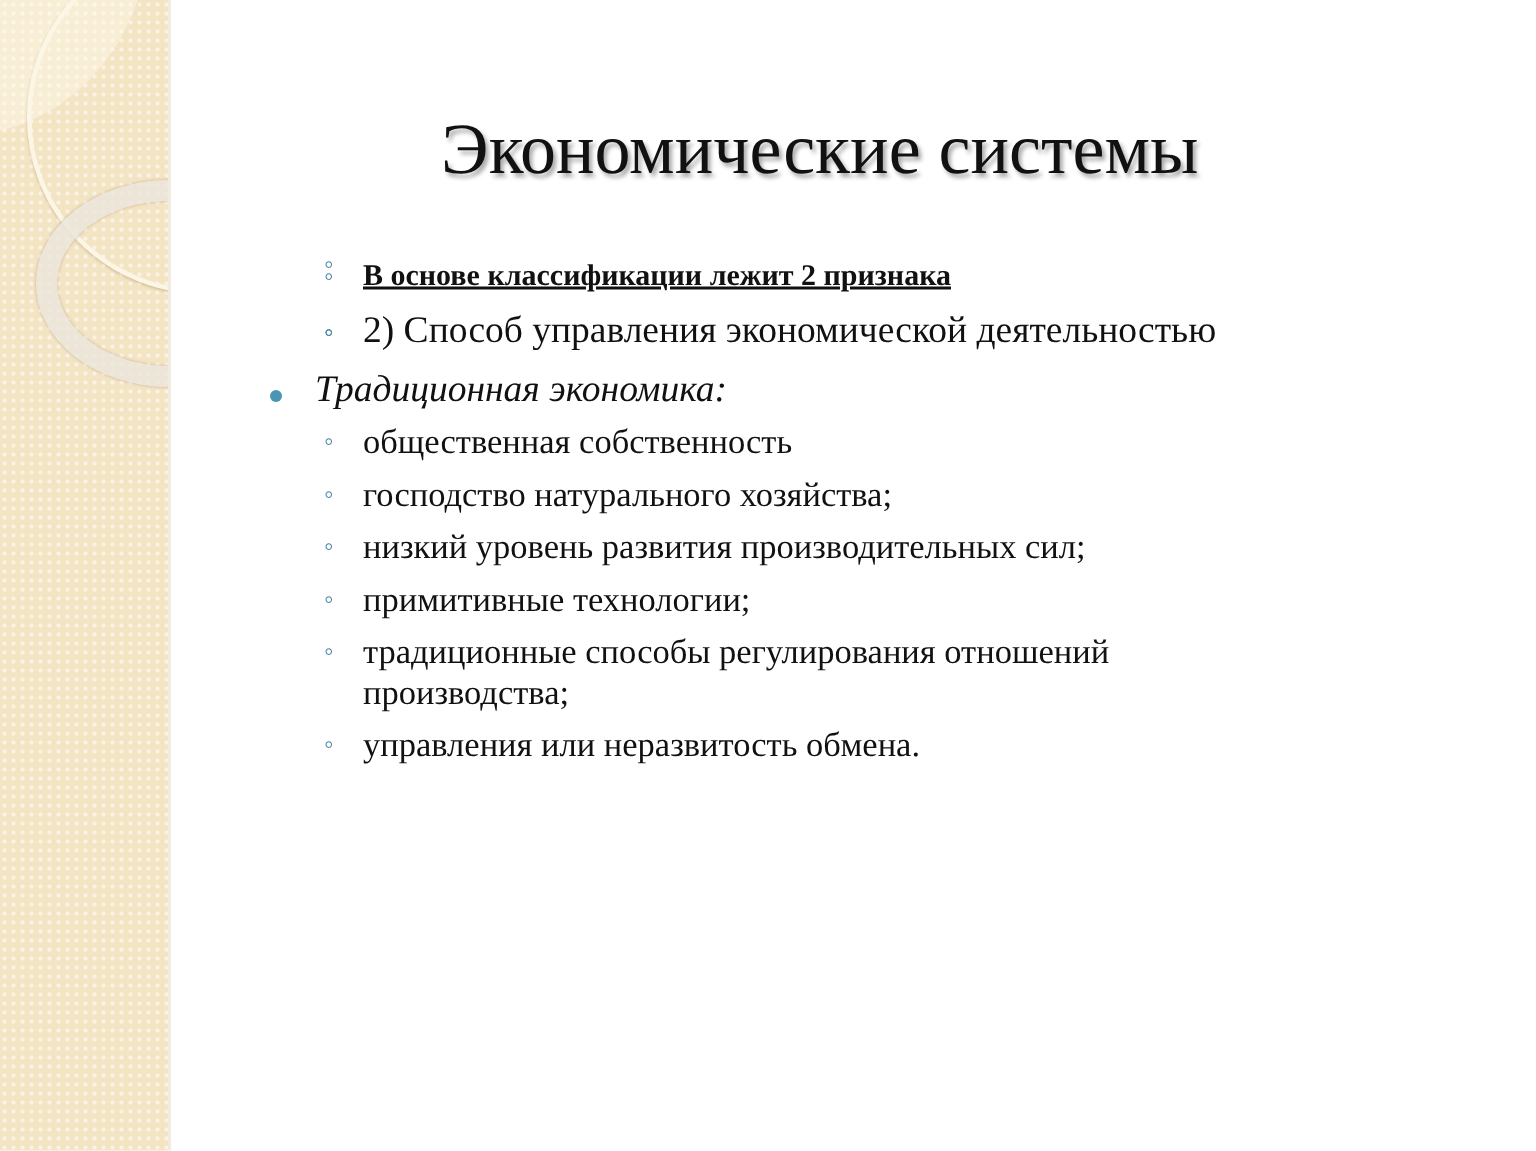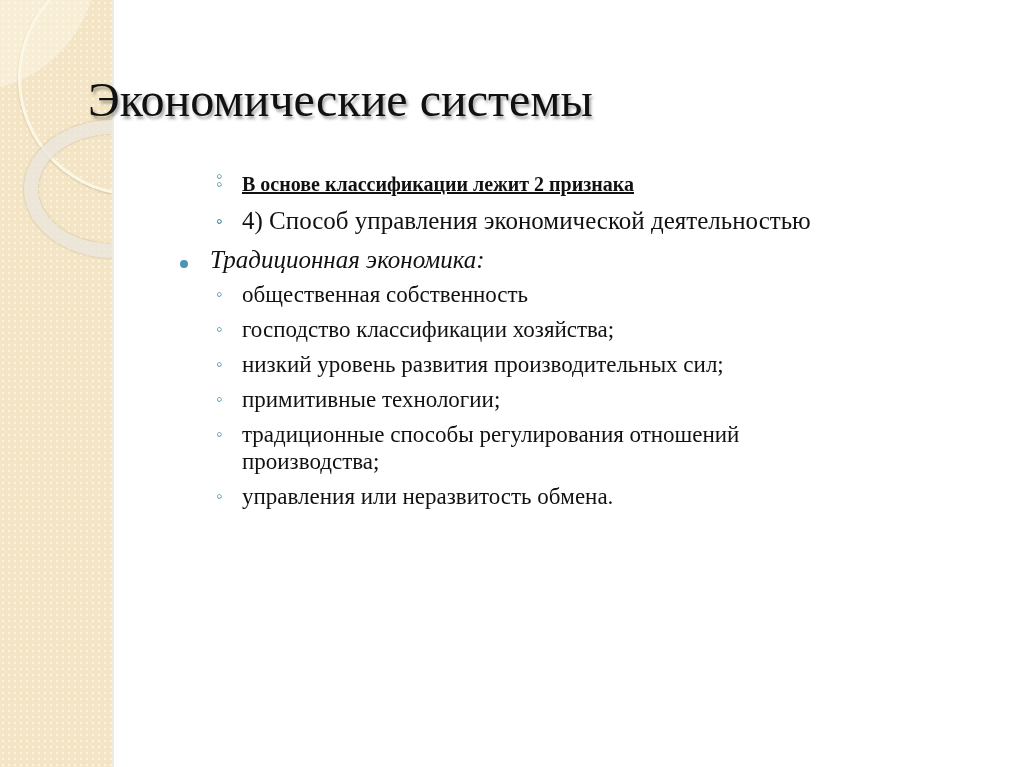--- a/index.html
+++ b/index.html
@@ -6,21 +6,21 @@
   body { width:1024px; height:767px; overflow:hidden; background:#ffffff; position:relative; font-family:"Liberation Serif", "DejaVu Serif", serif; }
   .strip { position:absolute; left:0; top:0; width:112px; height:767px; overflow:hidden;
     background-color:#f3e4c4;
     background-image: radial-gradient(circle at 3px 3px, rgba(255,255,255,0.55) 1.2px, transparent 1.6px);
     background-size:6px 6px; }
   .strip .arc1 { position:absolute; left:18px; top:-40px; width:230px; height:230px; border-radius:50%; border:3px solid #fbf6e6; box-shadow:0 1px 2px rgba(160,130,80,0.4); }
   .strip .arc0 { position:absolute; left:-150px; top:-190px; width:250px; height:280px; border-radius:50%; background:rgba(255,250,235,0.45); }
   .strip .ring { position:absolute; left:24px; top:120px; width:150px; height:110px; border-radius:50%; border:14px solid rgba(235,230,220,0.85); box-shadow:0 0 2px rgba(150,120,80,0.5), inset 0 0 2px rgba(150,120,80,0.5); }
   .strip-edge { position:absolute; left:112px; top:0; width:2px; height:767px; background:#f0ebe0; }
 
-  .title { position:absolute; left:0; right:0; top:72px; padding-left:88px; text-align:left; font-size:48px; color:#111; text-shadow:2px 3px 3px rgba(0,0,0,0.35); }
+  .title { position:absolute; left:0; right:0; top:72px; padding-left:69px; text-align:center; font-size:48px; color:#111; text-shadow:2px 3px 3px rgba(0,0,0,0.35); }
   .content { position:absolute; left:178px; top:162px; right:60px; }
   .item { position:relative; color:#111; }
   .item .bullet { position:absolute; left:0; color:#4a8aa8; }
   .l2 { padding-left:64px; }
   .l2 .bullet { left:38px; font-size:18px; }
   .l1 { padding-left:32px; }
   .l1 .bullet { left:2px; width:8px; height:8px; border-radius:50%; background:#4a95b5; top:15px; }
   .bold-big { font-weight:bold; font-size:25px; line-height:28px; margin-bottom:10px; }
   .bold-small { font-weight:bold; font-size:20px; line-height:24px; margin-bottom:10px; text-decoration:underline; }
   .reg-big { font-size:25px; line-height:30px; margin-bottom:9px; }
@@ -36,21 +36,21 @@
   <div class="ring"></div>
 </div>
 <div class="strip-edge"></div>
 
 <div class="title">Экономические системы</div>
 
 <div class="content">
   <div class="item l2 bold-big"><span class="bullet">◦</span></div>
   <div class="item l2 bold-small"><span class="bullet" style="text-decoration:none">◦</span><span>В основе классификации лежит 2 признака</span></div>
   <div class="item l2 reg-big"><span class="bullet">◦</span></div>
-  <div class="item l2 reg-big"><span class="bullet">◦</span><span>4) Способ управления экономической деятельностью</span></div>
+  <div class="item l2 reg-big"><span class="bullet">◦</span><span>2) Способ управления экономической деятельностью</span></div>
   <div class="item l1" style="margin-bottom:6px;"><span class="bullet"></span><span class="italic">Традиционная экономика:</span></div>
   <div class="item l2 reg"><span class="bullet">◦</span><span>общественная собственность</span></div>
-  <div class="item l2 reg"><span class="bullet">◦</span><span>господство классификации хозяйства;</span></div>
+  <div class="item l2 reg"><span class="bullet">◦</span><span>господство натурального хозяйства;</span></div>
   <div class="item l2 reg"><span class="bullet">◦</span><span>низкий уровень развития производительных сил;</span></div>
   <div class="item l2 reg"><span class="bullet">◦</span><span>примитивные технологии;</span></div>
   <div class="item l2 reg" style="width:620px;"><span class="bullet">◦</span><span>традиционные способы регулирования отношений производства;</span></div>
   <div class="item l2 reg"><span class="bullet">◦</span><span>управления или неразвитость обмена.</span></div>
 </div>
 
 </body></html>

